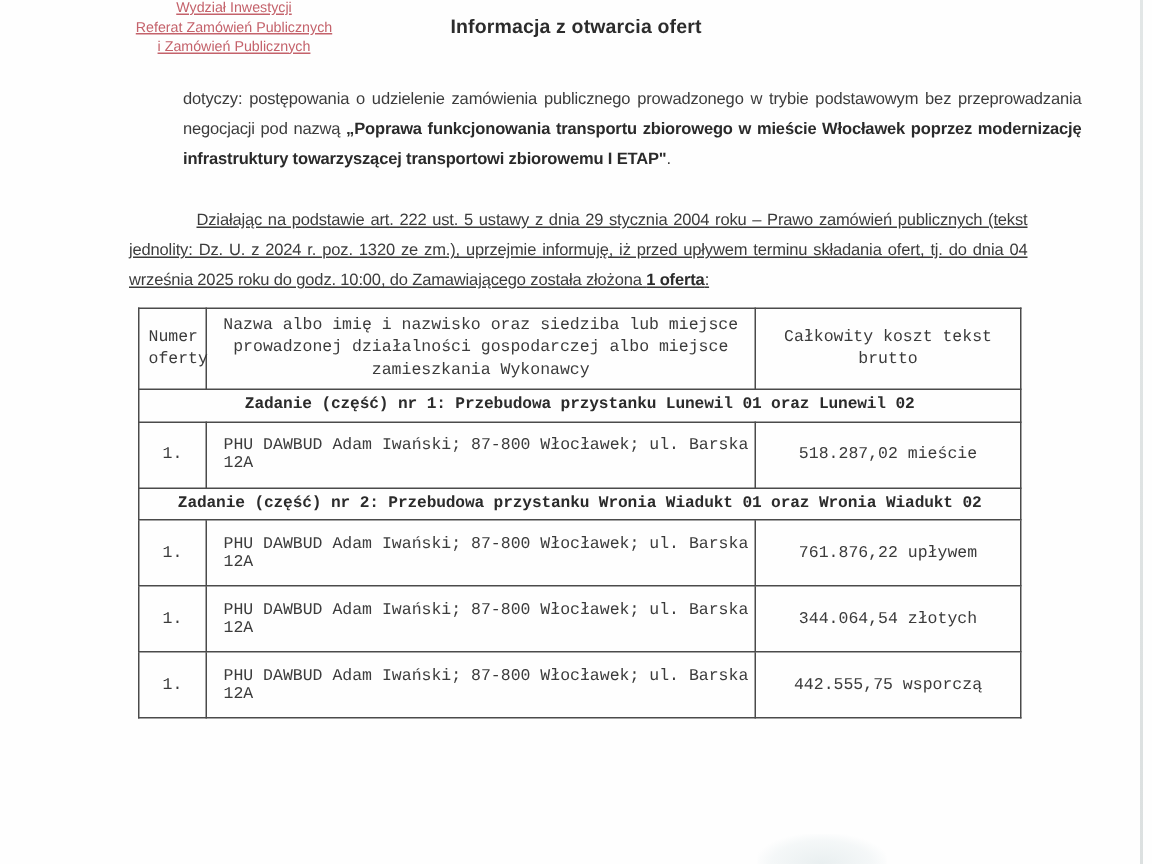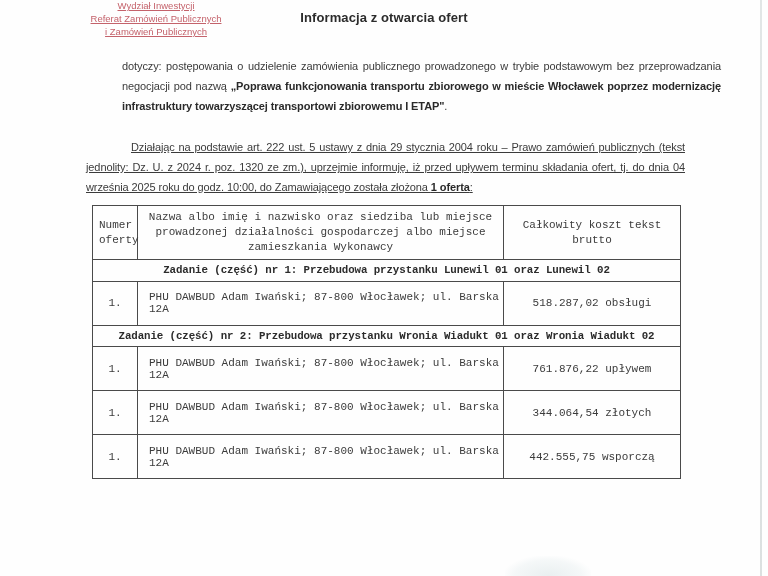--- a/index.html
+++ b/index.html
@@ -103,21 +103,21 @@
         <th>Nazwa albo imię i nazwisko oraz siedziba lub miejsce prowadzonej działalności gospodarczej albo miejsce zamieszkania Wykonawcy</th>
         <th>Całkowity koszt tekst brutto</th>
       </tr>
 
       <tr class="band">
         <td colspan="3">Zadanie (część) nr 1: Przebudowa przystanku Lunewil 01 oraz Lunewil 02</td>
       </tr>
       <tr class="offer-row">
         <td>1.</td>
         <td class="contractor-cell">PHU DAWBUD Adam Iwański; 87-800 Włocławek; ul. Barska 12A</td>
-        <td>518.287,02 obsługi</td>
+        <td>518.287,02 mieście</td>
       </tr>
 
       <tr class="band">
         <td colspan="3">Zadanie (część) nr 2: Przebudowa przystanku Wronia Wiadukt 01 oraz Wronia Wiadukt 02</td>
       </tr>
       <tr class="offer-row">
         <td>1.</td>
         <td class="contractor-cell">PHU DAWBUD Adam Iwański; 87-800 Włocławek; ul. Barska 12A</td>
         <td>761.876,22 upływem</td>
       </tr>

